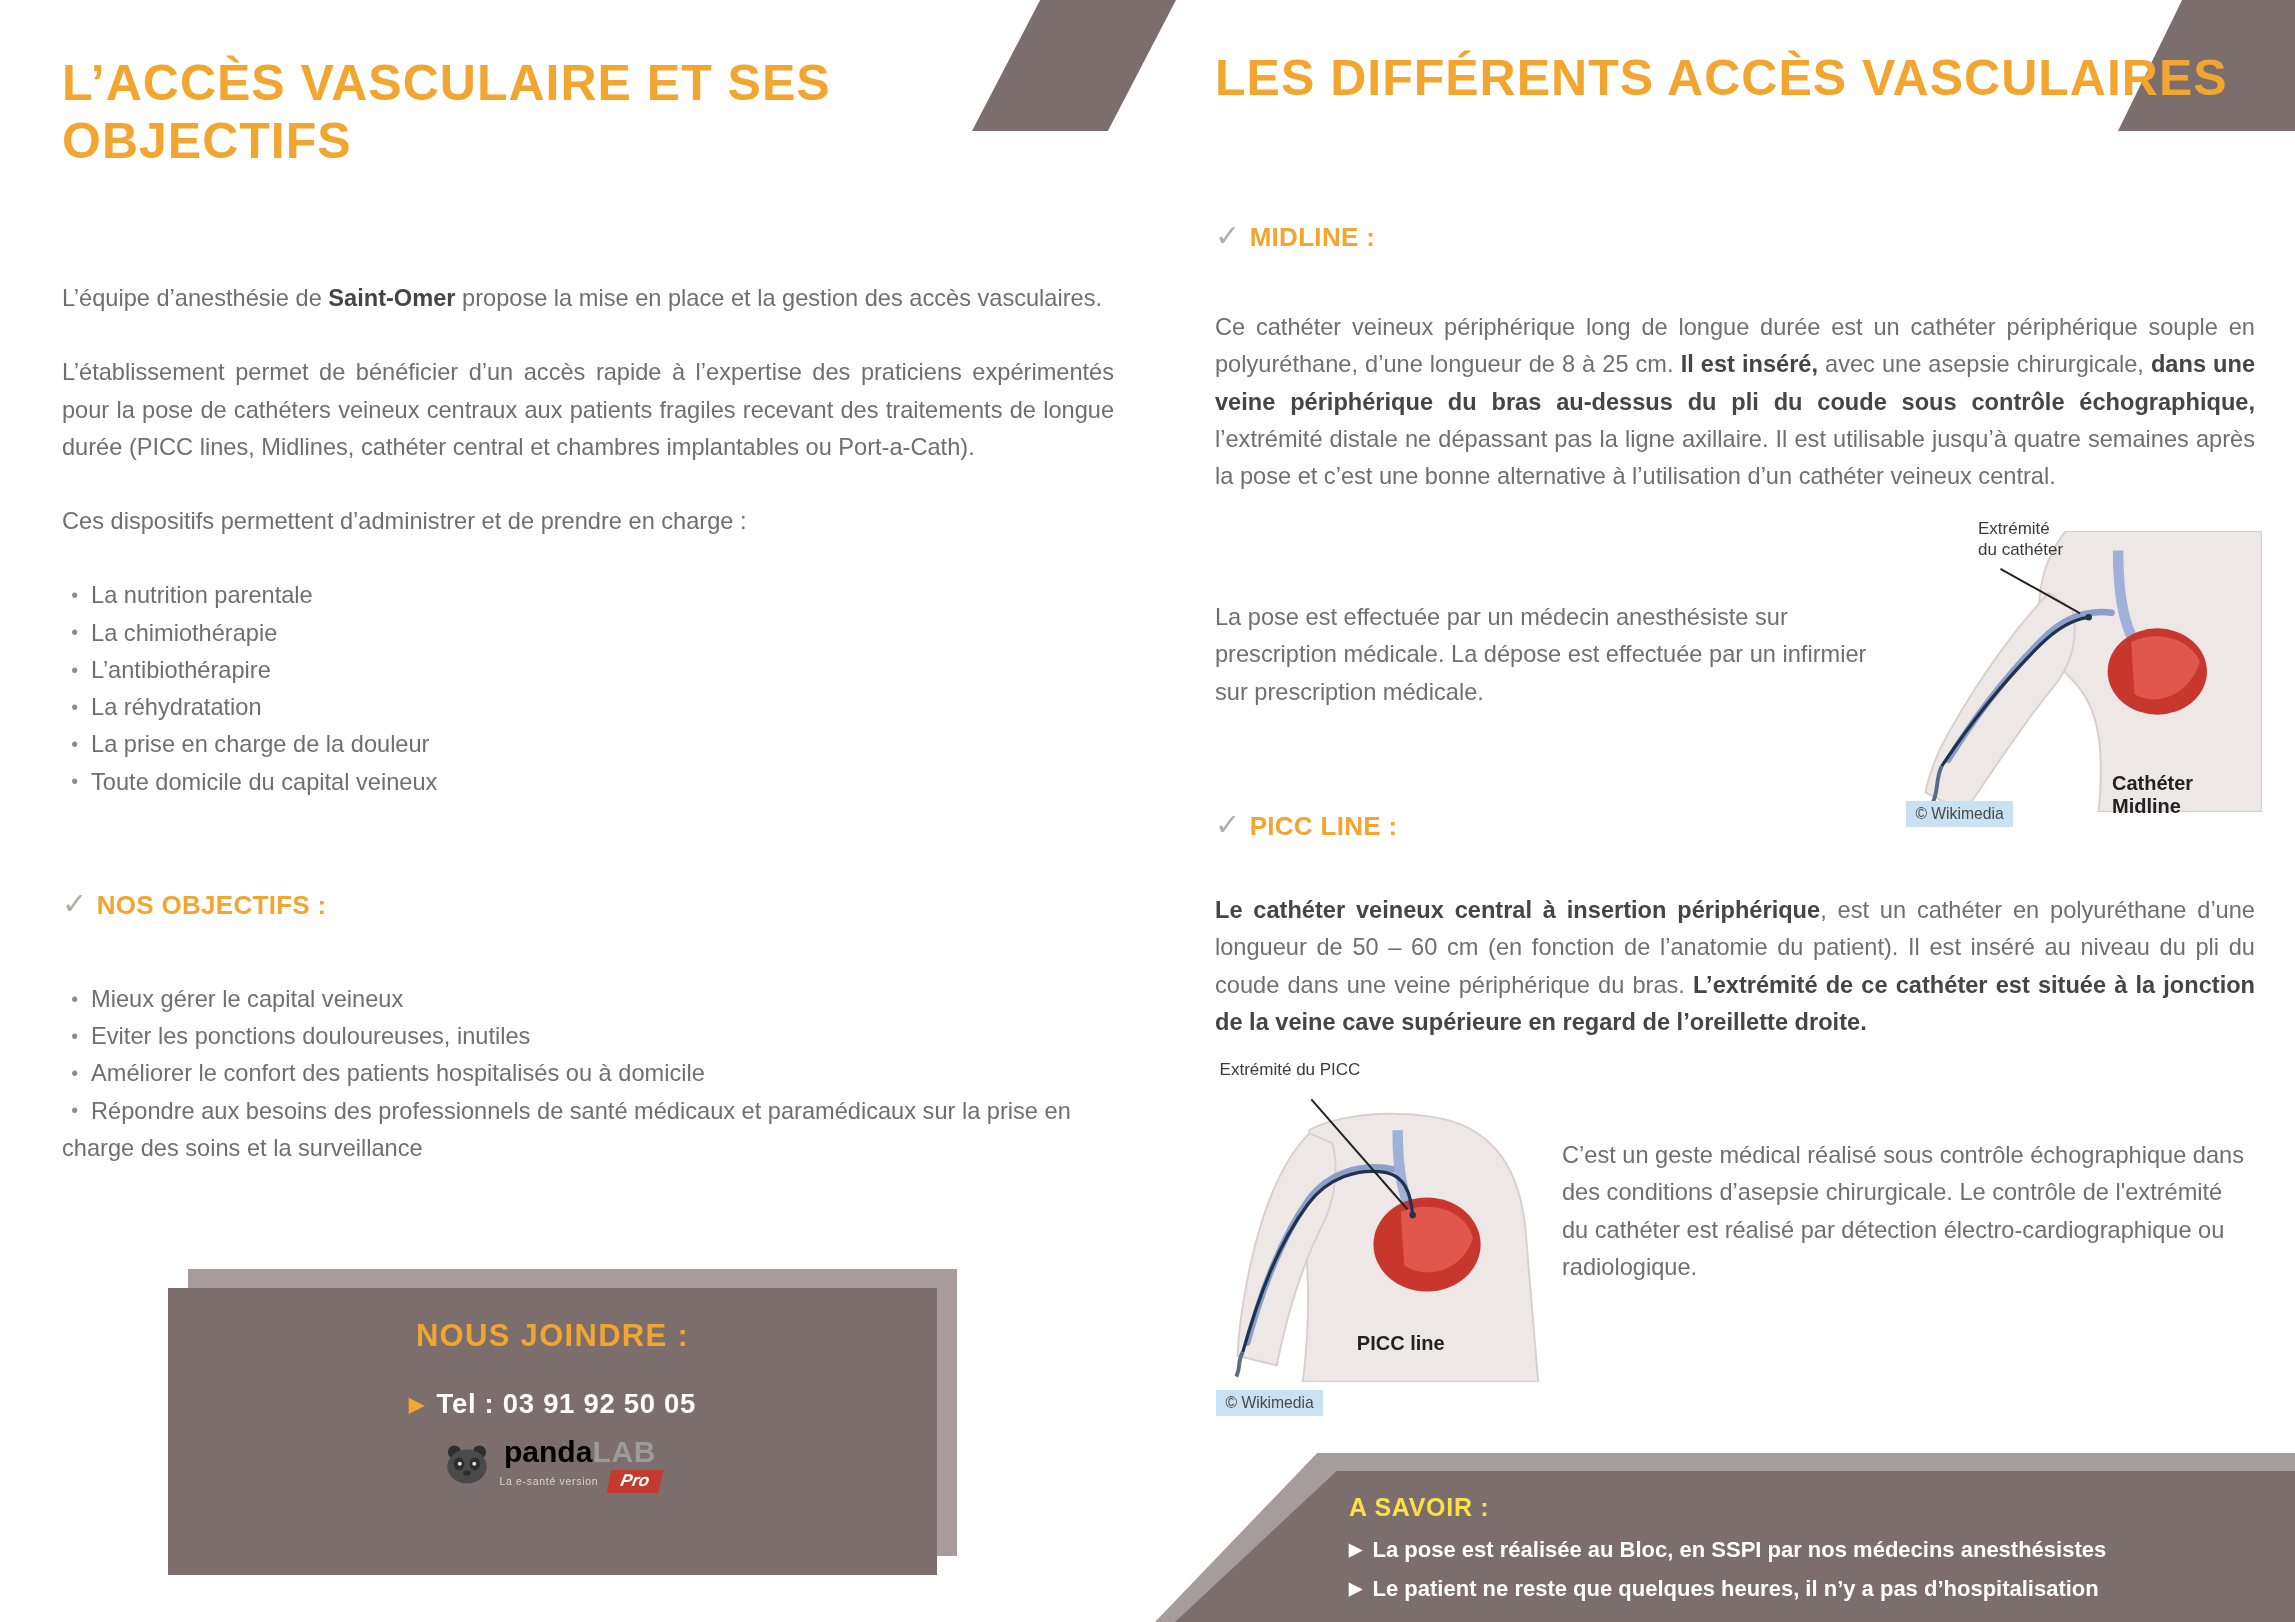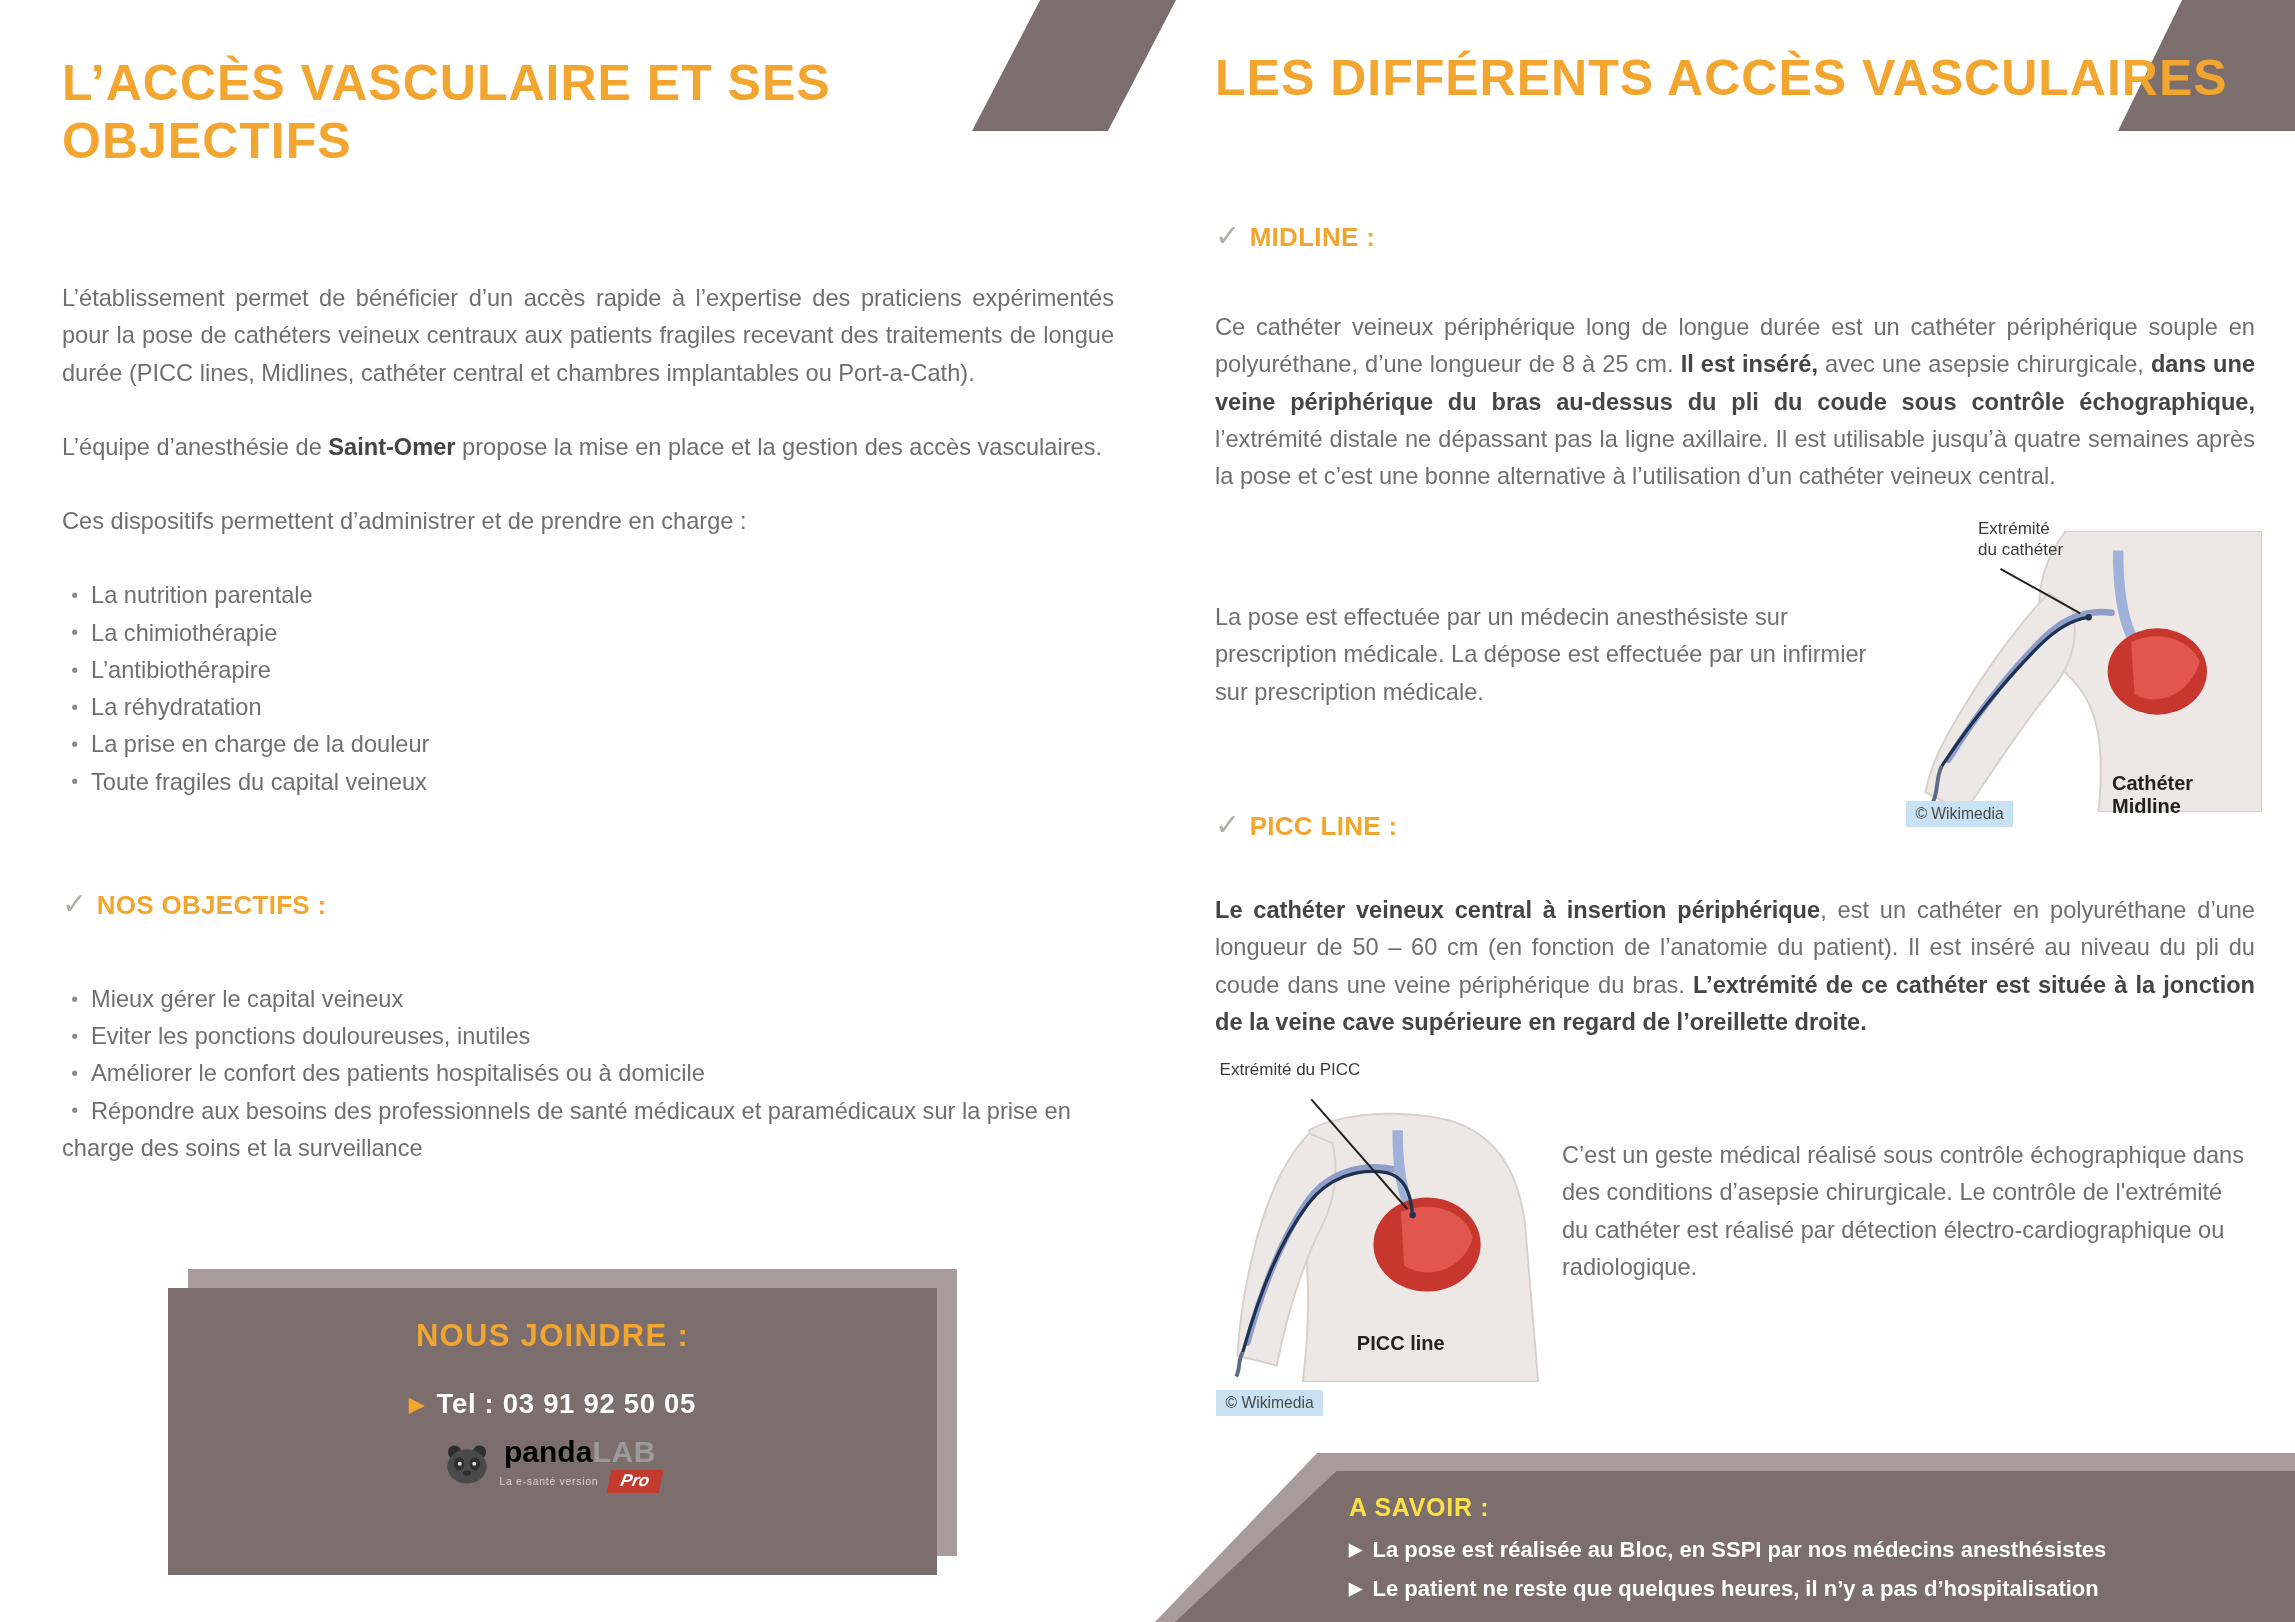--- a/index.html
+++ b/index.html
@@ -89,31 +89,31 @@
 <body>
 
 <div class="canvas">
 
   <div class="band-center"></div>
   <div class="band-right"></div>
 
   <section class="left-col">
     <h1 class="h1">L’ACCÈS VASCULAIRE ET SES OBJECTIFS</h1>
 
+    <p class="body-text"><span>L’équipe d’anesthésie de </span><span class="b">Saint-Omer</span><span> propose la mise en place et la gestion des accès vasculaires.</span></p>
     <p class="body-text">L’établissement permet de bénéficier d’un accès rapide à l’expertise des praticiens expérimentés pour la pose de cathéters veineux centraux aux patients fragiles recevant des traitements de longue durée (PICC lines, Midlines, cathéter central et chambres implantables ou Port-a-Cath).</p>
-    <p class="body-text"><span>L’équipe d’anesthésie de </span><span class="b">Saint-Omer</span><span> propose la mise en place et la gestion des accès vasculaires.</span></p>
     <p class="body-text">Ces dispositifs permettent d’administrer et de prendre en charge :</p>
 
     <ul class="blist dev">
       <li><span class="blt">•</span><span>La nutrition parentale</span></li>
       <li><span class="blt">•</span><span>La chimiothérapie</span></li>
       <li><span class="blt">•</span><span>L’antibiothérapire</span></li>
       <li><span class="blt">•</span><span>La réhydratation</span></li>
       <li><span class="blt">•</span><span>La prise en charge de la douleur</span></li>
-      <li><span class="blt">•</span><span>Toute fragiles du capital veineux</span></li>
+      <li><span class="blt">•</span><span>Toute domicile du capital veineux</span></li>
     </ul>
 
     <div class="sec-h"><span class="chk">✓</span><span>NOS OBJECTIFS :</span></div>
 
     <ul class="blist obj">
       <li><span class="blt">•</span><span>Mieux gérer le capital veineux</span></li>
       <li><span class="blt">•</span><span>Eviter les ponctions douloureuses, inutiles</span></li>
       <li><span class="blt">•</span><span>Améliorer le confort des patients hospitalisés ou à domicile</span></li>
       <li><span class="blt">•</span><span>Répondre aux besoins des professionnels de santé médicaux et paramédicaux sur la prise en charge des soins et la surveillance</span></li>
     </ul>

